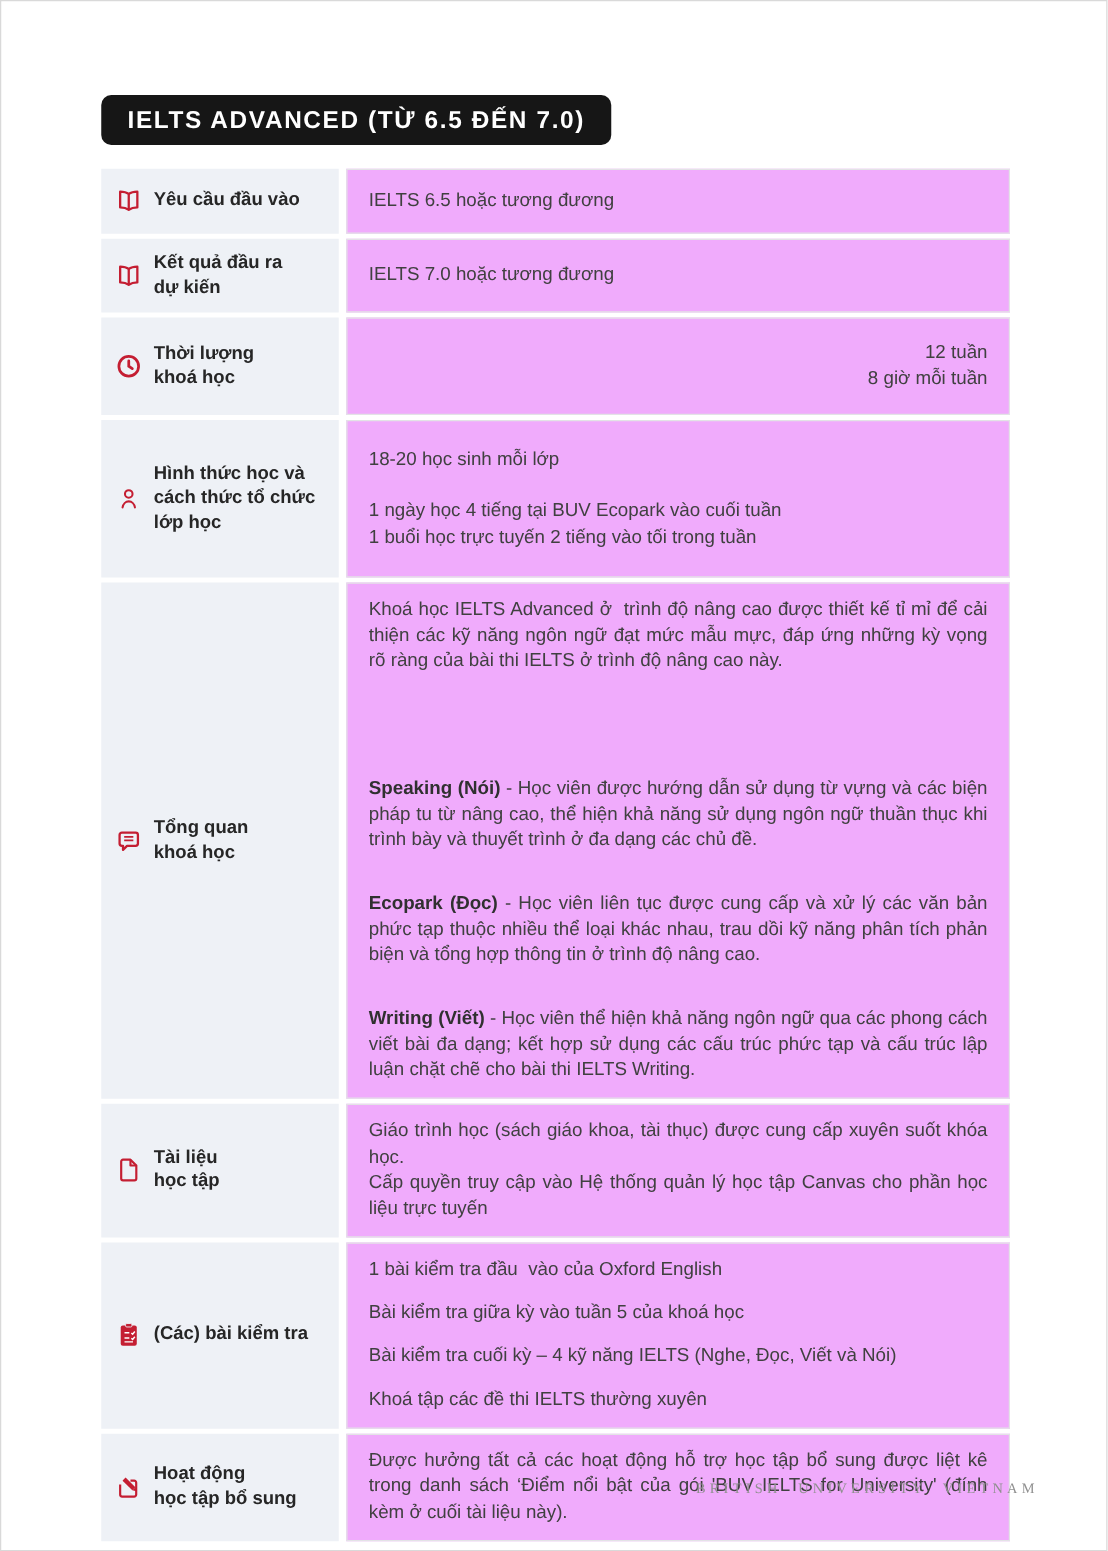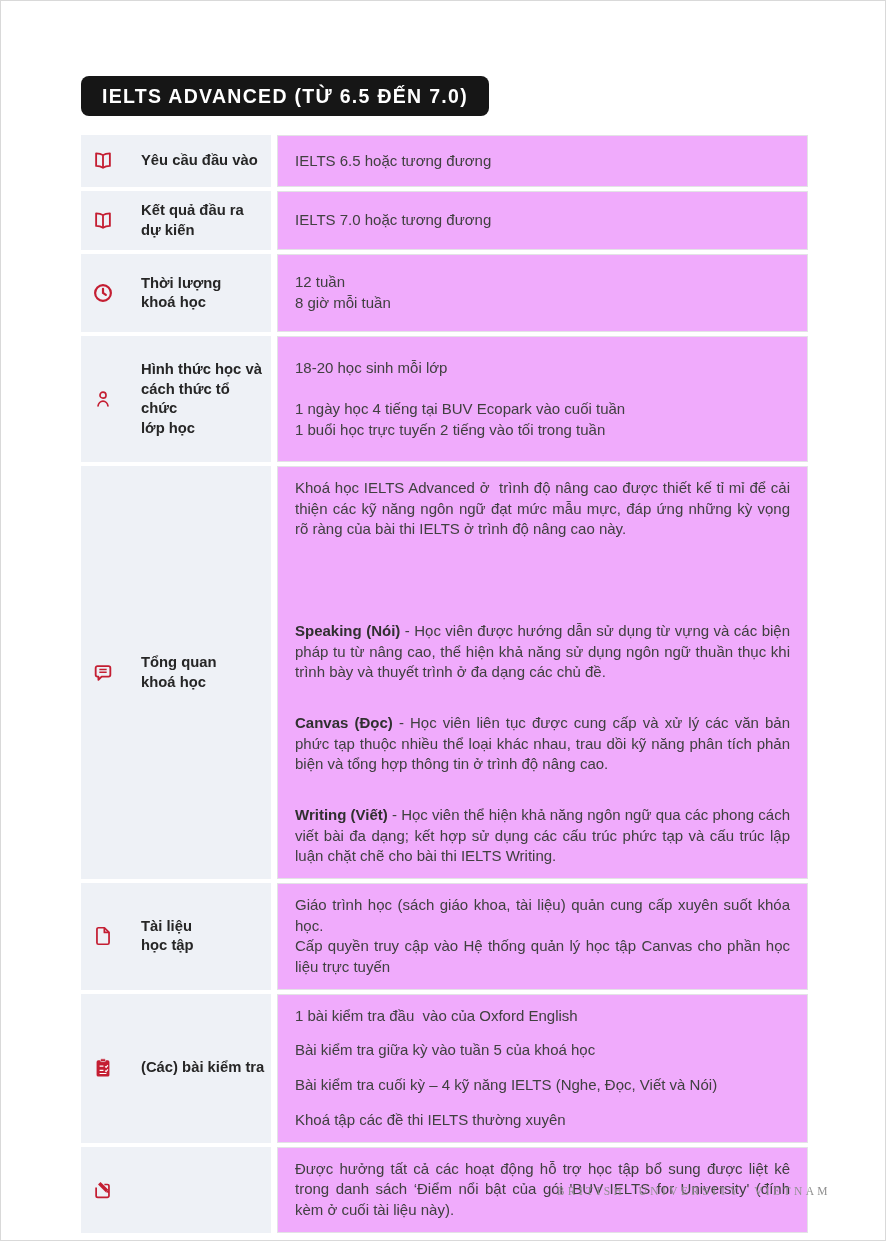--- a/index.html
+++ b/index.html
@@ -16,37 +16,37 @@
   }
   .banner{
     display:inline-block;margin:75px 0 0 80px;background:var(--banner-bg);
     color:#ffffff;font-size:19.5px;font-weight:bold;letter-spacing:1.3px;
     padding:9px 21px 8px 21px;border-radius:8px;white-space:nowrap;
   }
   .course-table{margin:19px 79px 0 80px;width:727px;}
   .row{display:flex;align-items:stretch;margin-bottom:4px;}
   .cell-label{
     width:190px;box-sizing:border-box;background:var(--label-bg);
-    display:flex;align-items:center;gap:27px;padding:10px 4px 10px 11px;
+    display:flex;align-items:center;gap:9px;padding:10px 4px 10px 11px;
     margin-right:6px;flex-shrink:0;
   }
   .icon{width:22px;height:22px;flex-shrink:0;color:var(--accent-red);display:inline-flex;}
   .icon svg{width:22px;height:22px;}
   .label-text{font-weight:bold;font-size:14.8px;color:var(--heading-text);line-height:1.32;}
   .cell-content{
     flex:1;box-sizing:border-box;background:#f0abfc;border:1px solid var(--border);
     padding:11px 17px;font-size:15px;color:var(--text);
     display:flex;flex-direction:column;justify-content:center;
   }
   .para{line-height:1.38;white-space:pre-wrap;}
   .para b{color:#303030;}
   
   .row:nth-child(1) .cell-content{min-height:52px;}
   .row:nth-child(2) .cell-content{min-height:48px;}
-  .row:nth-child(3) .cell-content{min-height:78px;}
+  .row:nth-child(3) .cell-content{min-height:78px;text-align:right;}
   .row:nth-child(4) .cell-content{min-height:126px;}
   .row:nth-child(5) .cell-content{min-height:398px;gap:30px;}
   .row:nth-child(6) .cell-content{min-height:89px;}
   .row:nth-child(7) .cell-content{min-height:108px;gap:14px;}
   .row:nth-child(8) .cell-content{min-height:83px;}
   .row:nth-child(5) .para,.row:nth-child(6) .para,.row:nth-child(8) .para{text-align:justify;}
   .footer-brand{
     position:absolute;right:54px;top:1184px;font-size:11.5px;
     letter-spacing:3.4px;word-spacing:7px;color:var(--footer-text);white-space:nowrap;font-family:Liberation Serif, serif;
   }
@@ -130,37 +130,37 @@
             <path d="M6 4.5h12a2 2 0 0 1 2 2v7.5a2 2 0 0 1-2 2H10.5L7 19.5v-3.5H6a2 2 0 0 1-2-2V6.5a2 2 0 0 1 2-2z"></path>
             <path d="M8 8.2h8M8 11.2h8" stroke-width="1.5"></path>
           </svg>
         </span>
       <span class="label-text">Tổng quan<br>khoá học</span>
     </div>
     <div class="cell-content">
         <div class="para">Khoá học IELTS Advanced ở  trình độ nâng cao được thiết kế tỉ mỉ để cải thiện các kỹ năng ngôn ngữ đạt mức mẫu mực, đáp ứng những kỳ vọng rõ ràng của bài thi IELTS ở trình độ nâng cao này.</div>
         <div class="para">&nbsp;</div>
         <div class="para"><b>Speaking (Nói)</b> - Học viên được hướng dẫn sử dụng từ vựng và các biện pháp tu từ nâng cao, thể hiện khả năng sử dụng ngôn ngữ thuần thục khi trình bày và thuyết trình ở đa dạng các chủ đề.</div>
-        <div class="para"><b>Canvas (Đọc)</b> - Học viên liên tục được cung cấp và xử lý các văn bản phức tạp thuộc nhiều thể loại khác nhau, trau dồi kỹ năng phân tích phản biện và tổng hợp thông tin ở trình độ nâng cao.</div>
+        <div class="para"><b>Ecopark (Đọc)</b> - Học viên liên tục được cung cấp và xử lý các văn bản phức tạp thuộc nhiều thể loại khác nhau, trau dồi kỹ năng phân tích phản biện và tổng hợp thông tin ở trình độ nâng cao.</div>
         <div class="para"><b>Writing (Viết)</b> - Học viên thể hiện khả năng ngôn ngữ qua các phong cách viết bài đa dạng; kết hợp sử dụng các cấu trúc phức tạp và cấu trúc lập luận chặt chẽ cho bài thi IELTS Writing.</div>
       </div>
   </div>
 
   <div class="row">
     <div class="cell-label">
       <span class="icon">
           <svg viewBox="0 0 24 24" fill="none" stroke="currentColor" stroke-width="1.9" stroke-linejoin="round">
             <path d="M13.5 3H7a1.6 1.6 0 0 0-1.6 1.6v14.8A1.6 1.6 0 0 0 7 21h10a1.6 1.6 0 0 0 1.6-1.6V8.1L13.5 3z"></path>
             <path d="M13.5 3v5.1h5.1"></path>
           </svg>
         </span>
       <span class="label-text">Tài liệu<br>học tập</span>
     </div>
     <div class="cell-content">
-        <div class="para">Giáo trình học (sách giáo khoa, tài liệu) quản cung cấp xuyên suốt khóa học.</div>
+        <div class="para">Giáo trình học (sách giáo khoa, tài thục) được cung cấp xuyên suốt khóa học.</div>
         <div class="para">Cấp quyền truy cập vào Hệ thống quản lý học tập Canvas cho phần học liệu trực tuyến</div>
       </div>
   </div>
 
   <div class="row">
     <div class="cell-label">
       <span class="icon">
           <svg viewBox="0 0 24 24">
             <rect x="5" y="3.6" width="14" height="17.8" rx="1.8" fill="currentColor"></rect>
             <rect x="9.2" y="2" width="5.6" height="3" rx="1.1" fill="currentColor" stroke="#eef1f6" stroke-width="0.8"></rect>
@@ -180,20 +180,21 @@
 
   <div class="row">
     <div class="cell-label">
       <span class="icon">
           <svg viewBox="0 0 24 24" fill="none" stroke="currentColor" stroke-width="1.9" stroke-linejoin="round">
             <path d="M13.5 6h3.2A1.8 1.8 0 0 1 18.5 7.8v10.4a1.8 1.8 0 0 1-1.8 1.8H6.3a1.8 1.8 0 0 1-1.8-1.8V9.4"></path>
             <path d="M9.3 3.3l8.5 8.5-2.7 2.7-8.5-8.5 1.3-1.4z" fill="currentColor" stroke="none"></path>
             <path d="M17.8 11.8l.9 3.5-3.6-.8z" fill="currentColor" stroke="none"></path>
           </svg>
         </span>
+      <span class="label-text">Hoạt động<br>học tập bổ sung</span>
     </div>
     <div class="cell-content">
         <div class="para">Được hưởng tất cả các hoạt động hỗ trợ học tập bổ sung được liệt kê trong danh sách ‘Điểm nổi bật của gói 'BUV IELTS for University' (đính kèm ở cuối tài liệu này).</div>
       </div>
   </div>
 </div>
 
 <div class="footer-brand">BRITISH UNIVERSITY VIETNAM</div>
 
 

